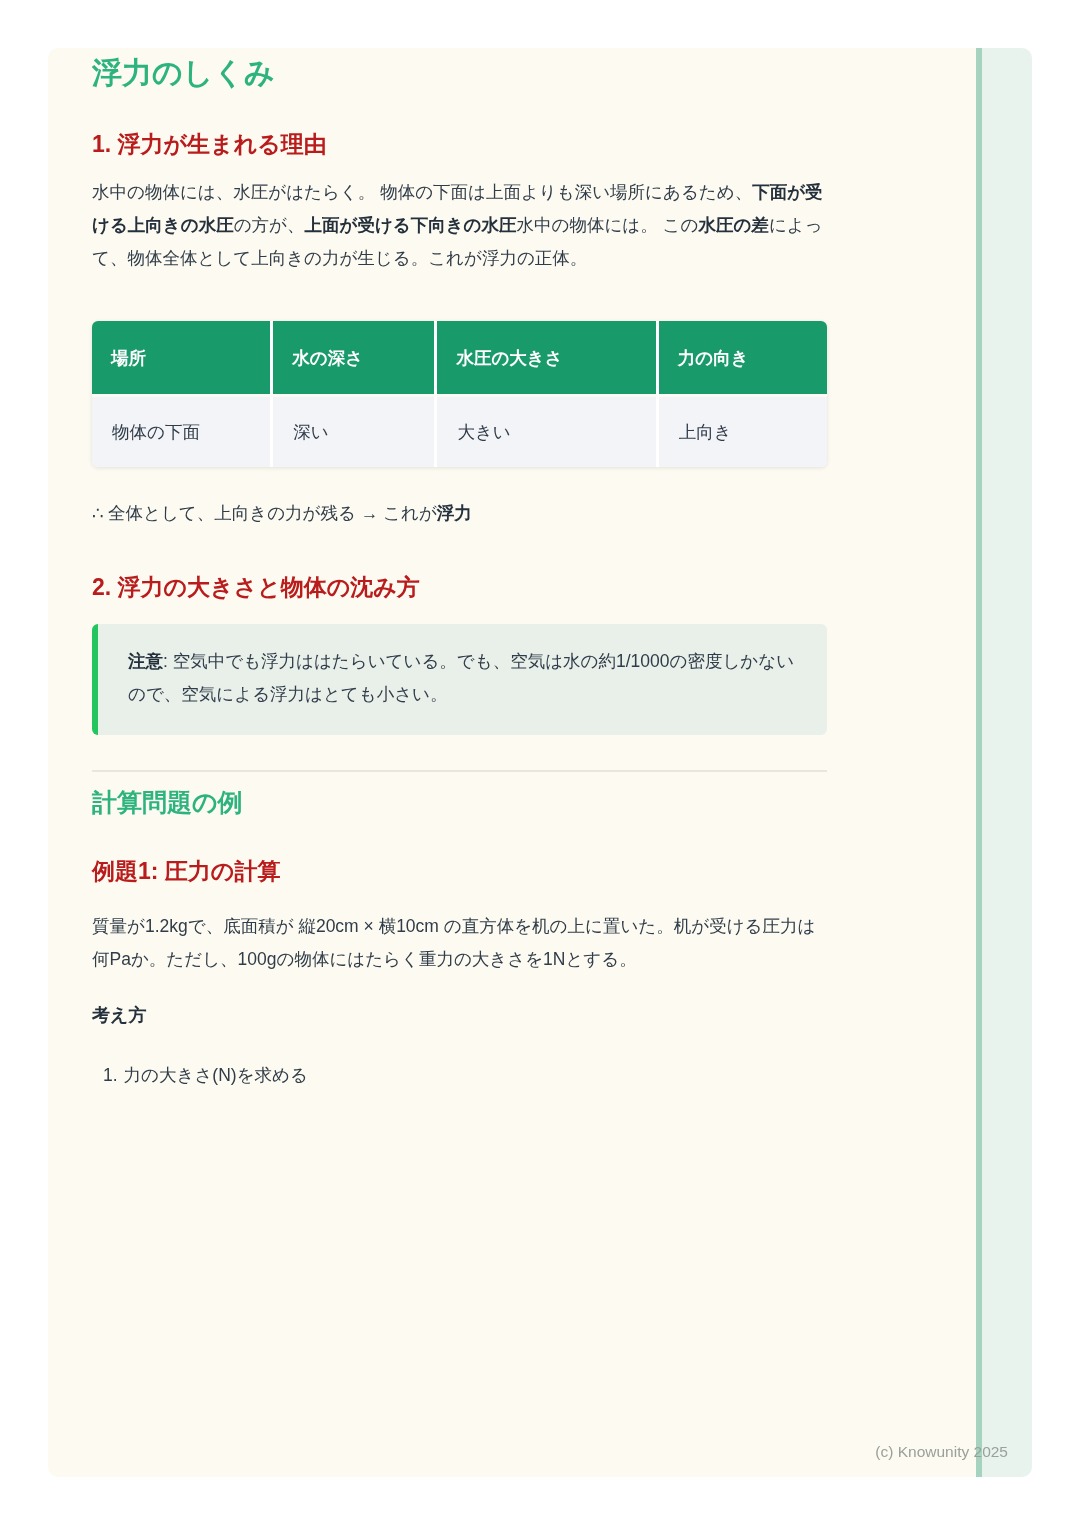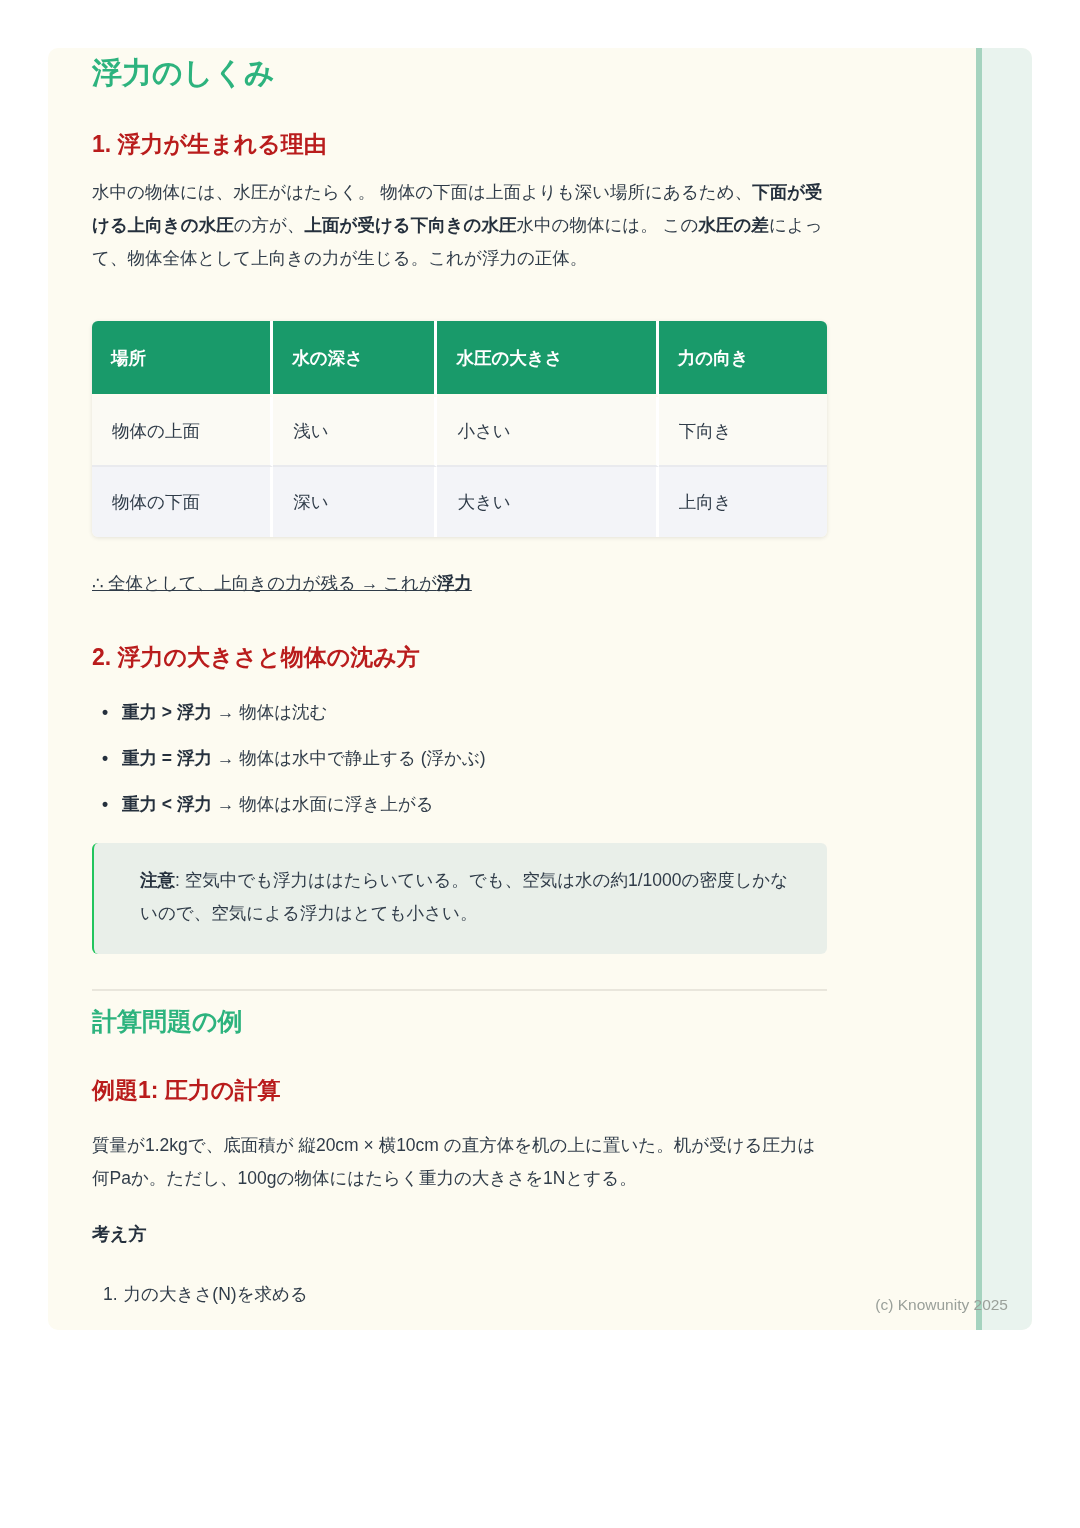--- a/index.html
+++ b/index.html
@@ -1,19 +1,19 @@
 <!DOCTYPE html>
 <html><head>
 <meta charset="utf-8">
 <style>
   * { margin:0; padding:0; box-sizing:border-box; }
   html,body { width:1080px; height:1528px; background:#ffffff;
     font-family:"Liberation Sans","DejaVu Sans",sans-serif; }
   .page-card {
-    position:absolute; left:48px; top:48px; width:984px; height:1282px;
+    position:absolute; left:48px; top:48px; width:984px; height:1429px;
     background:#fdfbf1; border-radius:10px;
   }
   .edge-strip {
     position:absolute; top:0; right:0; height:100%; width:56px;
     background:#e9f3ee; border-left:6px solid #a5d3bf;
     border-radius:0 10px 10px 0; z-index:1;
   }
   .content { position:absolute; left:44px; top:0; width:735px; z-index:2; color:#303c49; }
   h1 { color:#2db37e; font-size:30px; font-weight:700; margin-top:8px; line-height:1.15; }
   h2 { color:#b91c1c; font-size:23px; font-weight:700; line-height:1.2; }
@@ -31,28 +31,28 @@
   th:first-child { border-top-left-radius:6px; }
   th:last-child { border-right:none; border-top-right-radius:6px; }
   td { height:70px; padding-left:20px; vertical-align:middle;
     border-right:3px solid #ffffff; }
   td:last-child { border-right:none; }
   tr.r0 td { background:#fbfaf4; border-bottom:2px solid #e9eaee; }
   tr.r1 td { background:#f3f4f8; }
   tr.r1 td:first-child { border-bottom-left-radius:6px; }
   tr.r1 td:last-child { border-bottom-right-radius:6px; }
 
-  .conclusion { margin-top:30px;text-decoration:underline; }
+  .conclusion { margin-top:30px; }
   .h2-2 { margin-top:44px; }
   ul { margin-top:24px; list-style:none; }
   ul li { font-size:17.5px; line-height:33px; margin-bottom:13px; padding-left:30px; position:relative; }
   ul li::before { content:"•"; position:absolute; left:10px; color:#25303d; font-weight:700; }
   .note {
-    margin-top:22px; background:#e9efe9; border-left:2px solid #22c55e;
-    border-radius:6px; padding:21px 30px 24px 46px; width:735px;
+    margin-top:22px; background:#e9efe9; border-left:6px solid #22c55e;
+    border-radius:6px; padding:21px 30px 24px 30px; width:735px;
   }
   .note p { font-size:17.5px; line-height:33px; }
   hr.divider { margin-top:35px; border:none; border-top:2px solid #e9e6dc; width:735px; }
   .h1-b { margin-top:16px; font-size:25px; }
   .h2-3 { margin-top:42px; }
   .problem { margin-top:24px; }
   .method-label { margin-top:27px; font-size:18px; font-weight:700; color:#25303d; }
   ol.steps { margin-top:32px; list-style:none; }
   ol.steps li { font-size:17.5px; line-height:33px; padding-left:11px; }
   ol.steps .num { margin-right:6px; }
@@ -84,45 +84,34 @@
         </colgroup>
       <thead>
         <tr>
           <th>場所</th>
           <th>水の深さ</th>
           <th>水圧の大きさ</th>
           <th>力の向き</th>
         </tr>
       </thead>
       <tbody>
-        <tr class="r0">
-          <td>物体の上面</td>
-          <td>浅い</td>
-          <td>小さい</td>
-          <td>下向き</td>
-        </tr>
         <tr class="r1">
           <td>物体の下面</td>
           <td>深い</td>
           <td>大きい</td>
           <td>上向き</td>
         </tr>
       </tbody>
     </table>
 
     <p class="body conclusion"><span>∴ 全体として、上向きの力が残る → これが</span><span class="b">浮力</span></p>
 
     <h2 class="h2-2">2. 浮力の大きさと物体の沈み方</h2>
 
 
-    <ul>
-      <li><span class="b">重力 &gt; 浮力</span><span> → 物体は沈む</span></li>
-      <li><span class="b">重力 = 浮力</span><span> → 物体は水中で静止する (浮かぶ)</span></li>
-      <li><span class="b">重力 &lt; 浮力</span><span> → 物体は水面に浮き上がる</span></li>
-    </ul>
 
     <div class="note">
       <p><span class="b">注意</span><span>: 空気中でも浮力ははたらいている。でも、空気は水の約1/1000の密度しかないので、空気による浮力はとても小さい。</span></p>
     </div>
 
     <hr class="divider">
 
     <h1 class="h1-b">計算問題の例</h1>
 
     <h2 class="h2-3">例題1: 圧力の計算</h2>

